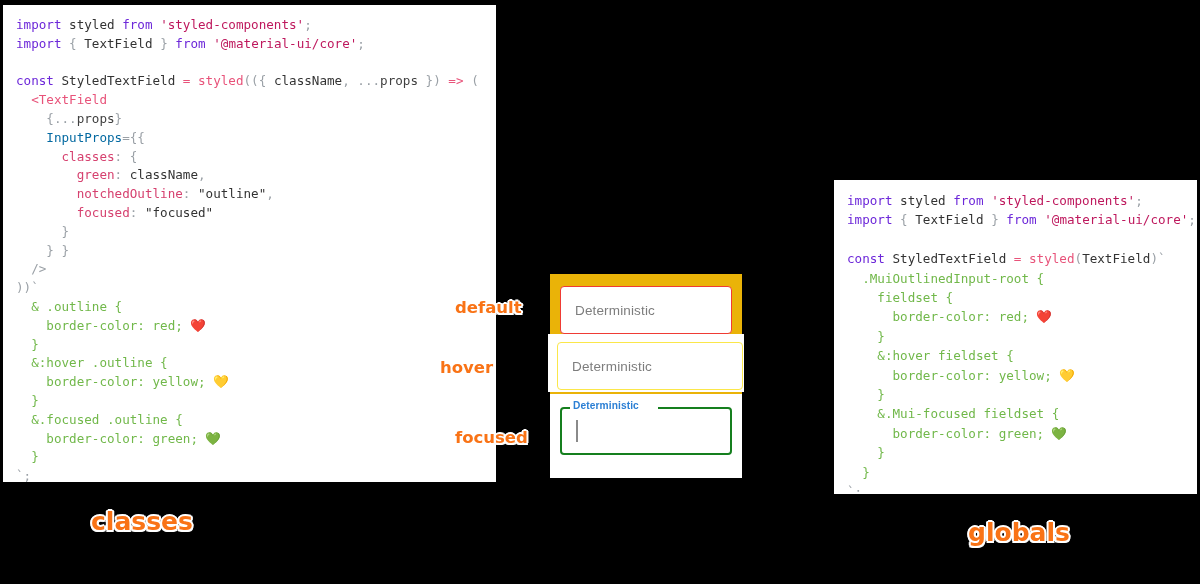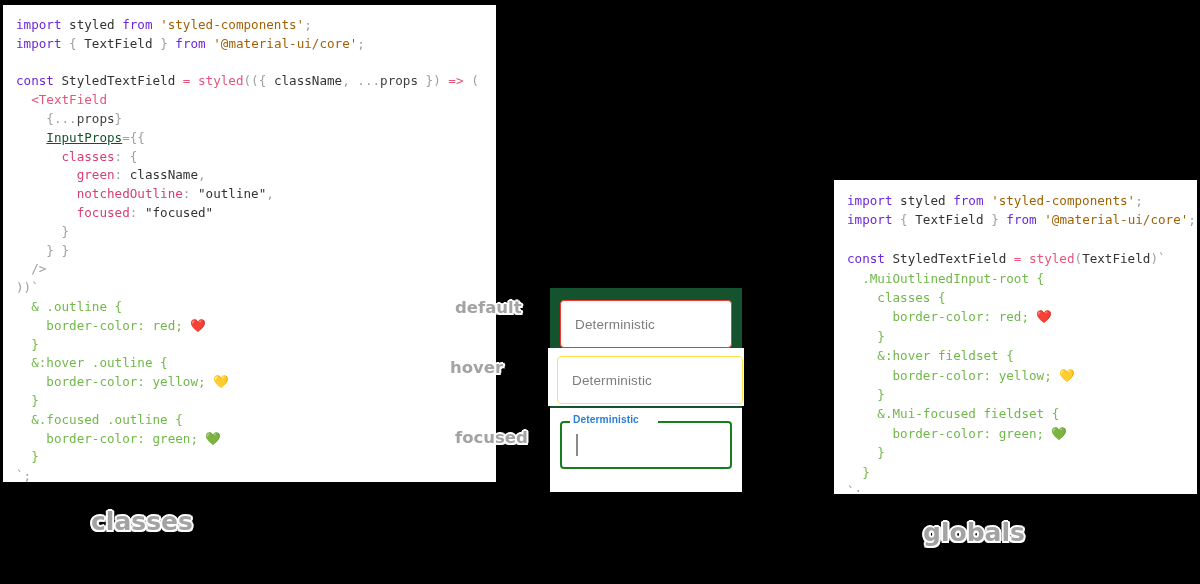--- a/index.html
+++ b/index.html
@@ -50,37 +50,37 @@
     padding: 11px 0 0 13px;
   }
   #panel-globals pre {
     font-size: 12.6px;
     line-height: 19.4px;
   }
 
   
   .t-kw   { color: #6d28d9; }   
   .t-id   { color: #333333; }   
-  .t-str  { color: #a16207; }   
+  .t-str  { color: #be185d; }   
   .t-punc { color: #9aa0a6; }   
   .t-fn   { color: #e8537a; }   
   .t-op   { color: #e8537a; }   
   .t-prop { color: #404040; }   
-  .t-attr { color: #14532d; text-decoration: underline; }   
+  .t-attr { color: #0369a1; }   
   .t-key  { color: #d6416f; }   
   .t-css  { color: #71b84a; }   
 
   
   #panel-demo {
     position: absolute;
     left: 550px;
-    top: 288px;
+    top: 274px;
     width: 192px;
     height: 174px;
-    background: #14532d;
+    background: #eab308;
     box-sizing: border-box;
   }
   .demo-stack {
     position: absolute;
     left: 0; top: 0;
     width: 100%;
     height: 100%;
   }
 
   .tf {
@@ -166,37 +166,37 @@
     left: 14px;
     top: 11px;
     width: 2px;
     height: 22px;
     background: #8a8a8a;
   }
 
   
   .anno {
     position: absolute;
-    color: #a3a3a3;
+    color: #f97316;
     font-family: "DejaVu Sans", sans-serif;
     font-weight: 700;
     white-space: nowrap;
     text-shadow:
       -1.5px -1.5px 0 #fff,  1.5px -1.5px 0 #fff,
       -1.5px  1.5px 0 #fff,  1.5px  1.5px 0 #fff,
       -2px 0 0 #fff, 2px 0 0 #fff, 0 -2px 0 #fff, 0 2px 0 #fff;
   }
   .anno-state { font-size: 16.5px; }
   #anno-default { left: 455px; top: 298px; }
-  #anno-hover   { left: 450px; top: 358px; text-align: right; }
+  #anno-hover   { left: 440px; top: 358px; text-align: right; }
   #anno-focused { left: 455px; top: 428px; }
 
   .anno-caption { font-size: 25px; }
   #caption-classes { left: 91px; top: 507px; }
-  #caption-globals { left: 923px; top: 518px; }
+  #caption-globals { left: 968px; top: 518px; }
 </style>
 </head>
 <body>
 
 <div class="code-panel" id="panel-classes">
   <pre><span class="t-kw">import</span> <span class="t-id">styled</span> <span class="t-kw">from</span> <span class="t-str">'styled-components'</span><span class="t-punc">;</span>
 <span class="t-kw">import</span> <span class="t-punc">{</span> <span class="t-id">TextField</span> <span class="t-punc">}</span> <span class="t-kw">from</span> <span class="t-str">'@material-ui/core'</span><span class="t-punc">;</span>
 
 <span class="t-kw">const</span> <span class="t-id">StyledTextField</span> <span class="t-op">=</span> <span class="t-fn">styled</span><span class="t-punc">((</span><span class="t-punc">{</span> <span class="t-id">className</span><span class="t-punc">,</span> <span class="t-punc">...</span><span class="t-prop">props</span> <span class="t-punc">})</span> <span class="t-op">=&gt;</span> <span class="t-punc">(</span>
   <span class="t-fn">&lt;TextField</span>
@@ -221,21 +221,21 @@
   }</span>
 <span class="t-punc">`;</span></pre>
 </div>
 
 <div class="code-panel" id="panel-globals">
   <pre><span class="t-kw">import</span> <span class="t-id">styled</span> <span class="t-kw">from</span> <span class="t-str">'styled-components'</span><span class="t-punc">;</span>
 <span class="t-kw">import</span> <span class="t-punc">{</span> <span class="t-id">TextField</span> <span class="t-punc">}</span> <span class="t-kw">from</span> <span class="t-str">'@material-ui/core'</span><span class="t-punc">;</span>
 
 <span class="t-kw">const</span> <span class="t-id">StyledTextField</span> <span class="t-op">=</span> <span class="t-fn">styled</span><span class="t-punc">(</span><span class="t-id">TextField</span><span class="t-punc">)`</span>
 <span class="t-css">  .MuiOutlinedInput-root {
-    classes {
+    fieldset {
       border-color: red; </span>❤️<span class="t-css">
     }
     &amp;:hover fieldset {
       border-color: yellow; </span>💛<span class="t-css">
     }
     &amp;.Mui-focused fieldset {
       border-color: green; </span>💚<span class="t-css">
     }
   }</span>
 <span class="t-punc">`;</span></pre>

